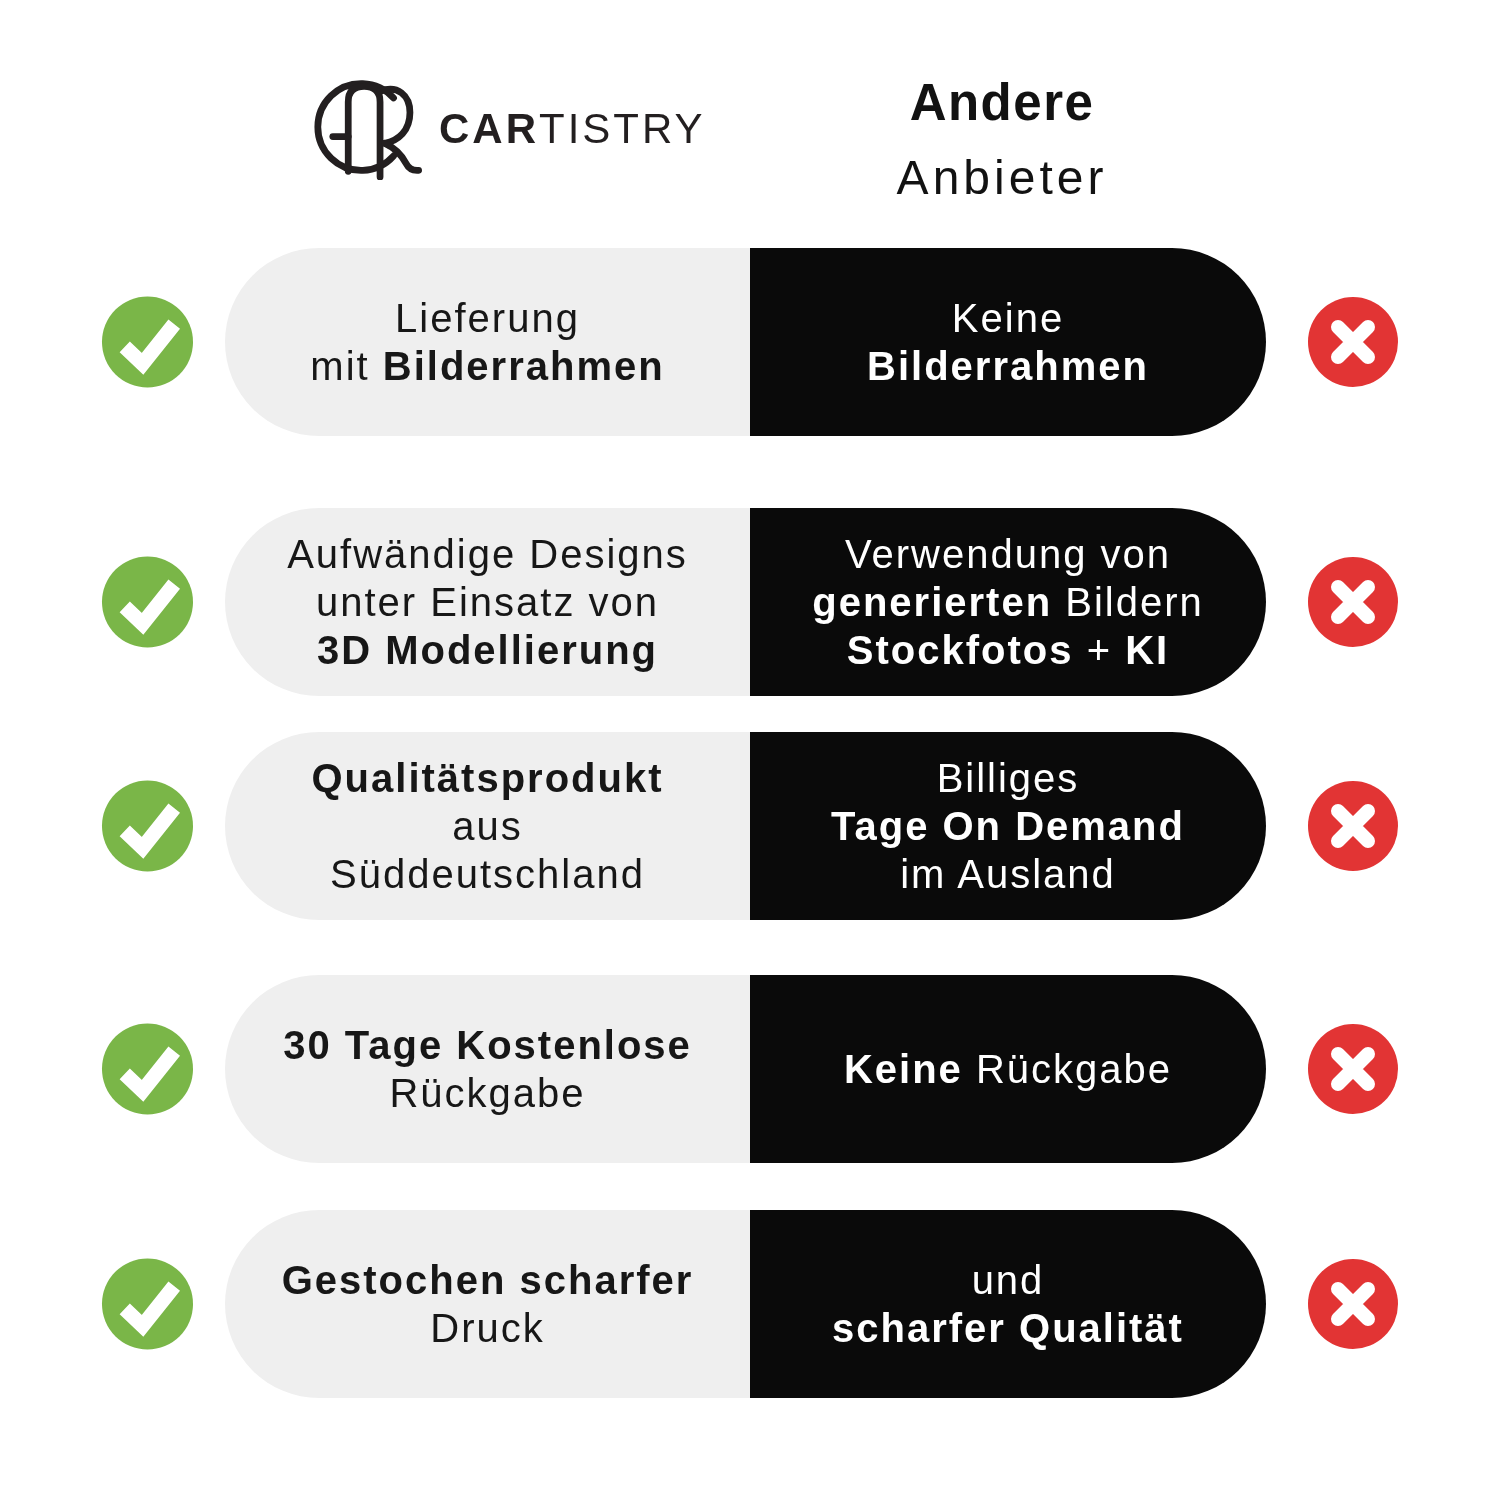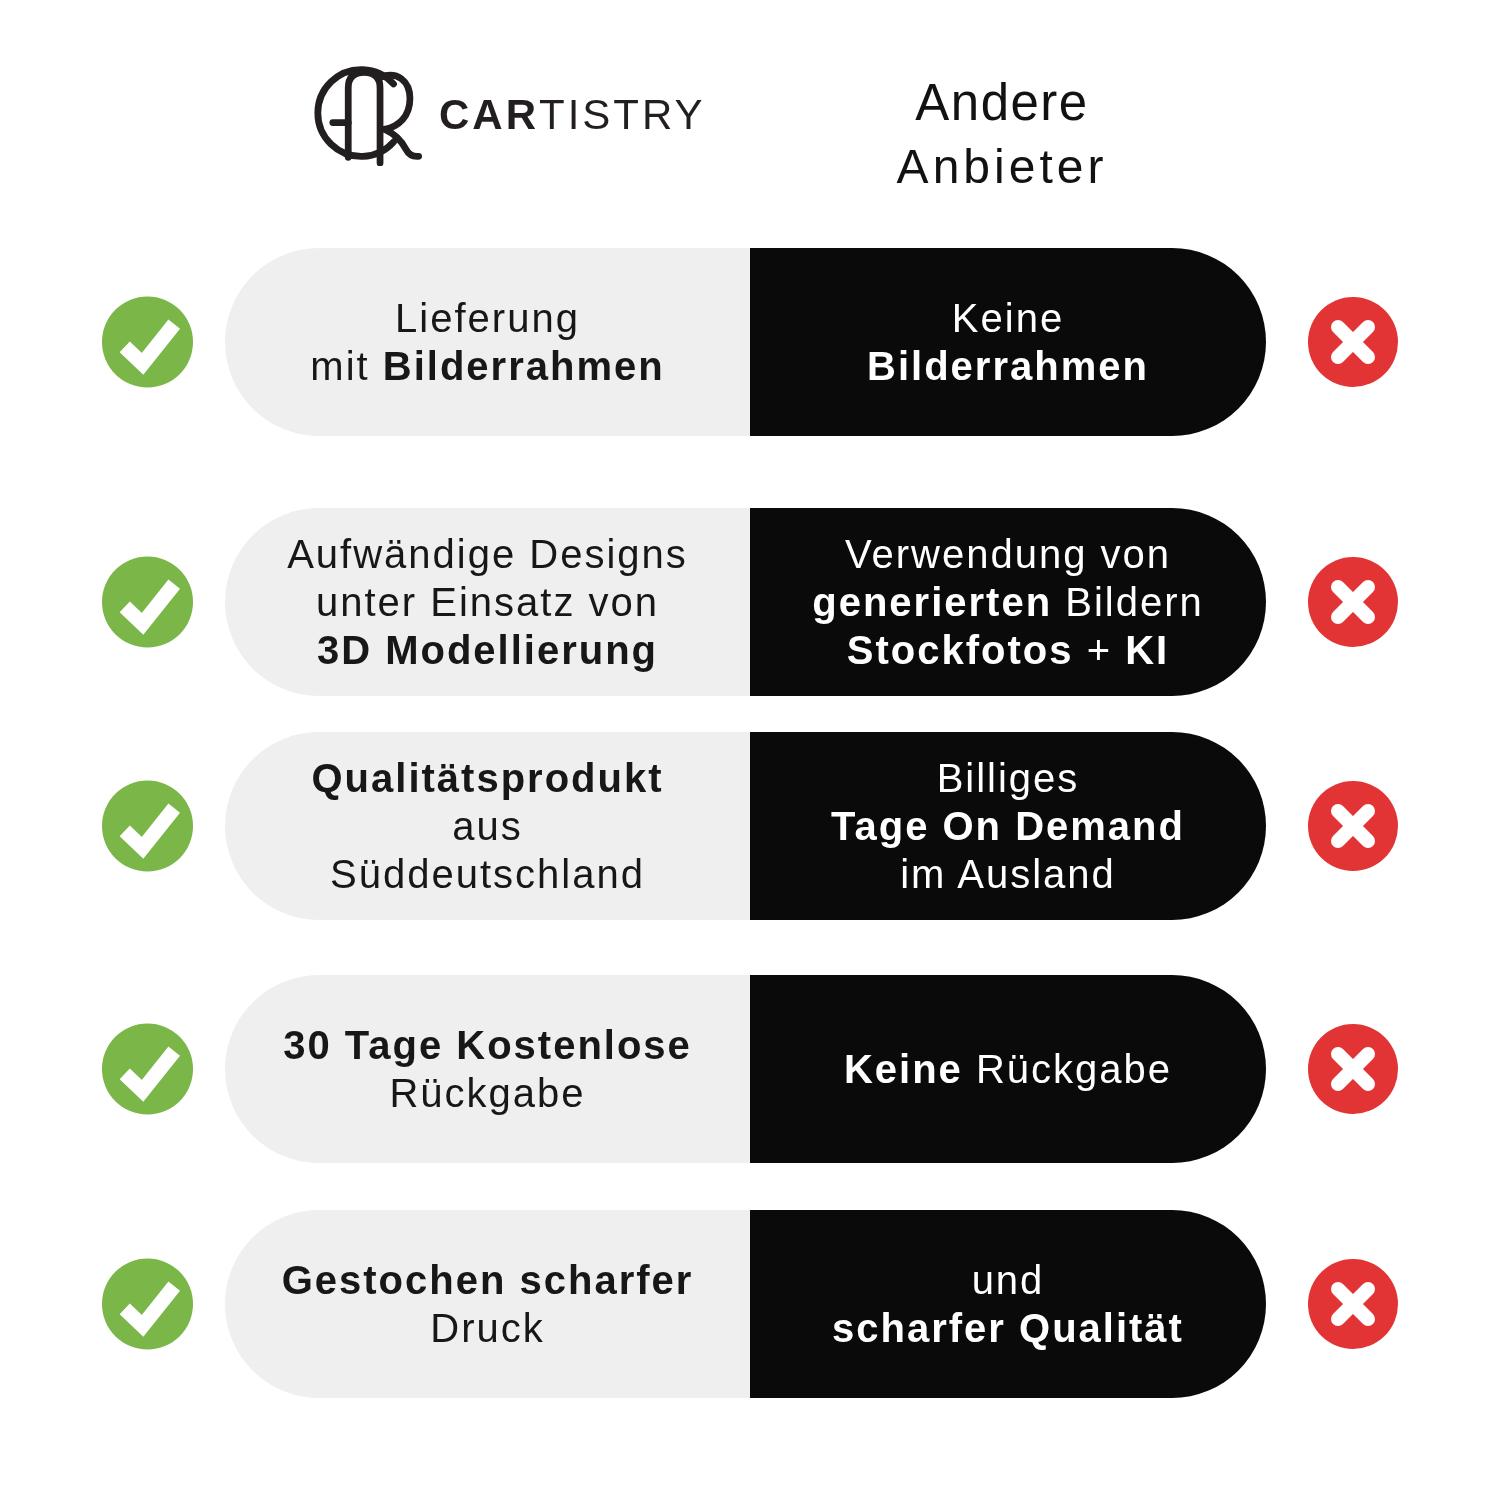--- a/index.html
+++ b/index.html
@@ -1,29 +1,29 @@
 <!DOCTYPE html>
 <html style="--green: #7AB648; --red: #E23434; --pill-gray: #EFEFEF; --pill-black: #0A0A0A; --text-dark: #171717; --text-light: #FFFFFF; --brand-ink: #231F20;"><head>
 <meta charset="utf-8">
 <style>
   html,body{margin:0;padding:0;background:#fff;}
   .canvas{
     position:relative;width:1500px;height:1500px;background:#ffffff;
     font-family:"Liberation Sans","DejaVu Sans",sans-serif;overflow:hidden;
   }
   
-  .brand{position:absolute;left:312px;top:58px;display:flex;align-items:center;gap:15px;color:var(--brand-ink,#231f20);}
+  .brand{position:absolute;left:312px;top:72px;display:flex;align-items:center;gap:15px;color:var(--brand-ink,#231f20);}
   .monogram{width:112px;height:108px;flex:0 0 auto;}
   .monogram path{stroke:var(--brand-ink,#231f20);stroke-width:7;fill:none;stroke-linecap:round;}
   .wordmark{font-size:42px;letter-spacing:3px;white-space:nowrap;margin-top:6px;}
   .wm-bold{font-weight:700;}
   .wm-reg{font-weight:400;}
   .competitor{position:absolute;left:742px;top:74px;width:520px;text-align:center;color:#121212;}
-  .comp-1{font-size:51px;font-weight:400;letter-spacing:1.5px;line-height:1.15;}
-  .comp-2{font-size:48px;font-weight:400;letter-spacing:4px;margin-top:6px;}
+  .comp-1{font-size:51px;font-weight:700;letter-spacing:1.5px;line-height:1.15;}
+  .comp-2{font-size:48px;font-weight:400;letter-spacing:4px;margin-top:17px;}
   
   .rows{position:absolute;left:0;top:0;width:1500px;height:1500px;}
   .row{position:absolute;left:0;width:1336px;height:188px;}
   .row:nth-of-type(1){top:248px;}
   .row:nth-of-type(2){top:508px;}
   .row:nth-of-type(3){top:732px;}
   .row:nth-of-type(4){top:975px;}
   .row:nth-of-type(5){top:1210px;}
   .icon{position:absolute;top:50%;transform:translateY(-50%);display:block;}
   .icon-check{left:100px;width:95px;height:95px;}

